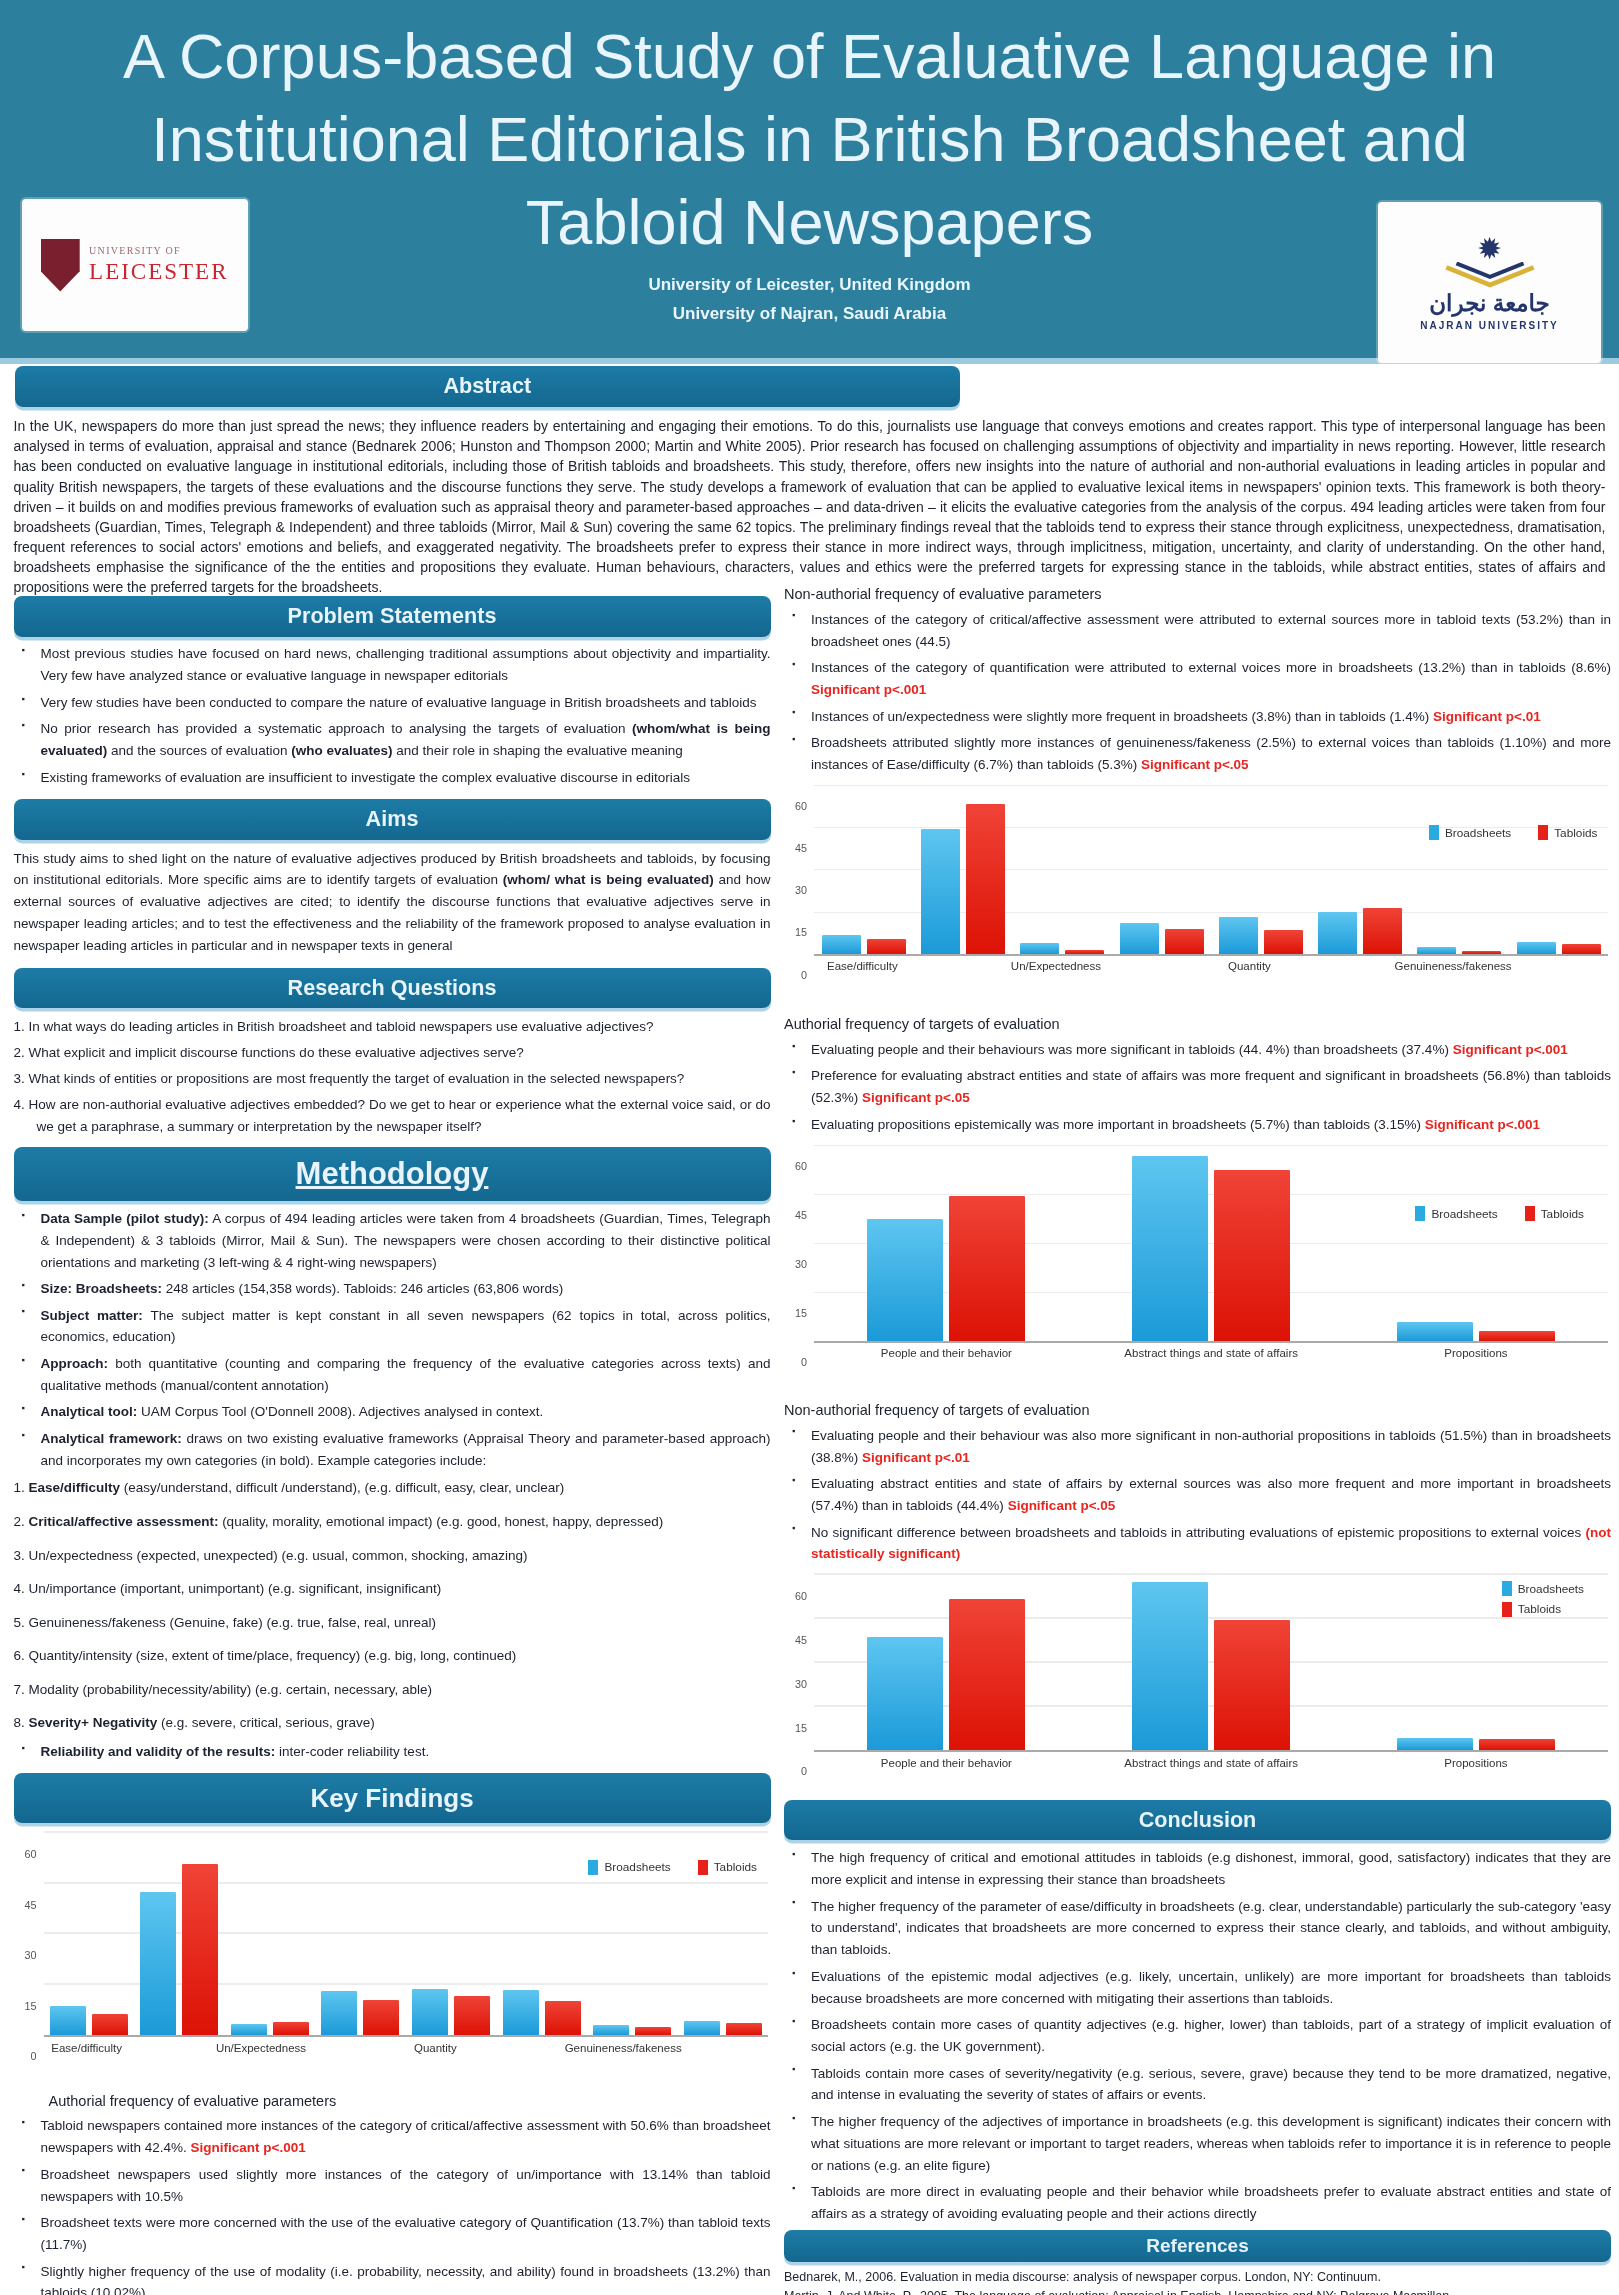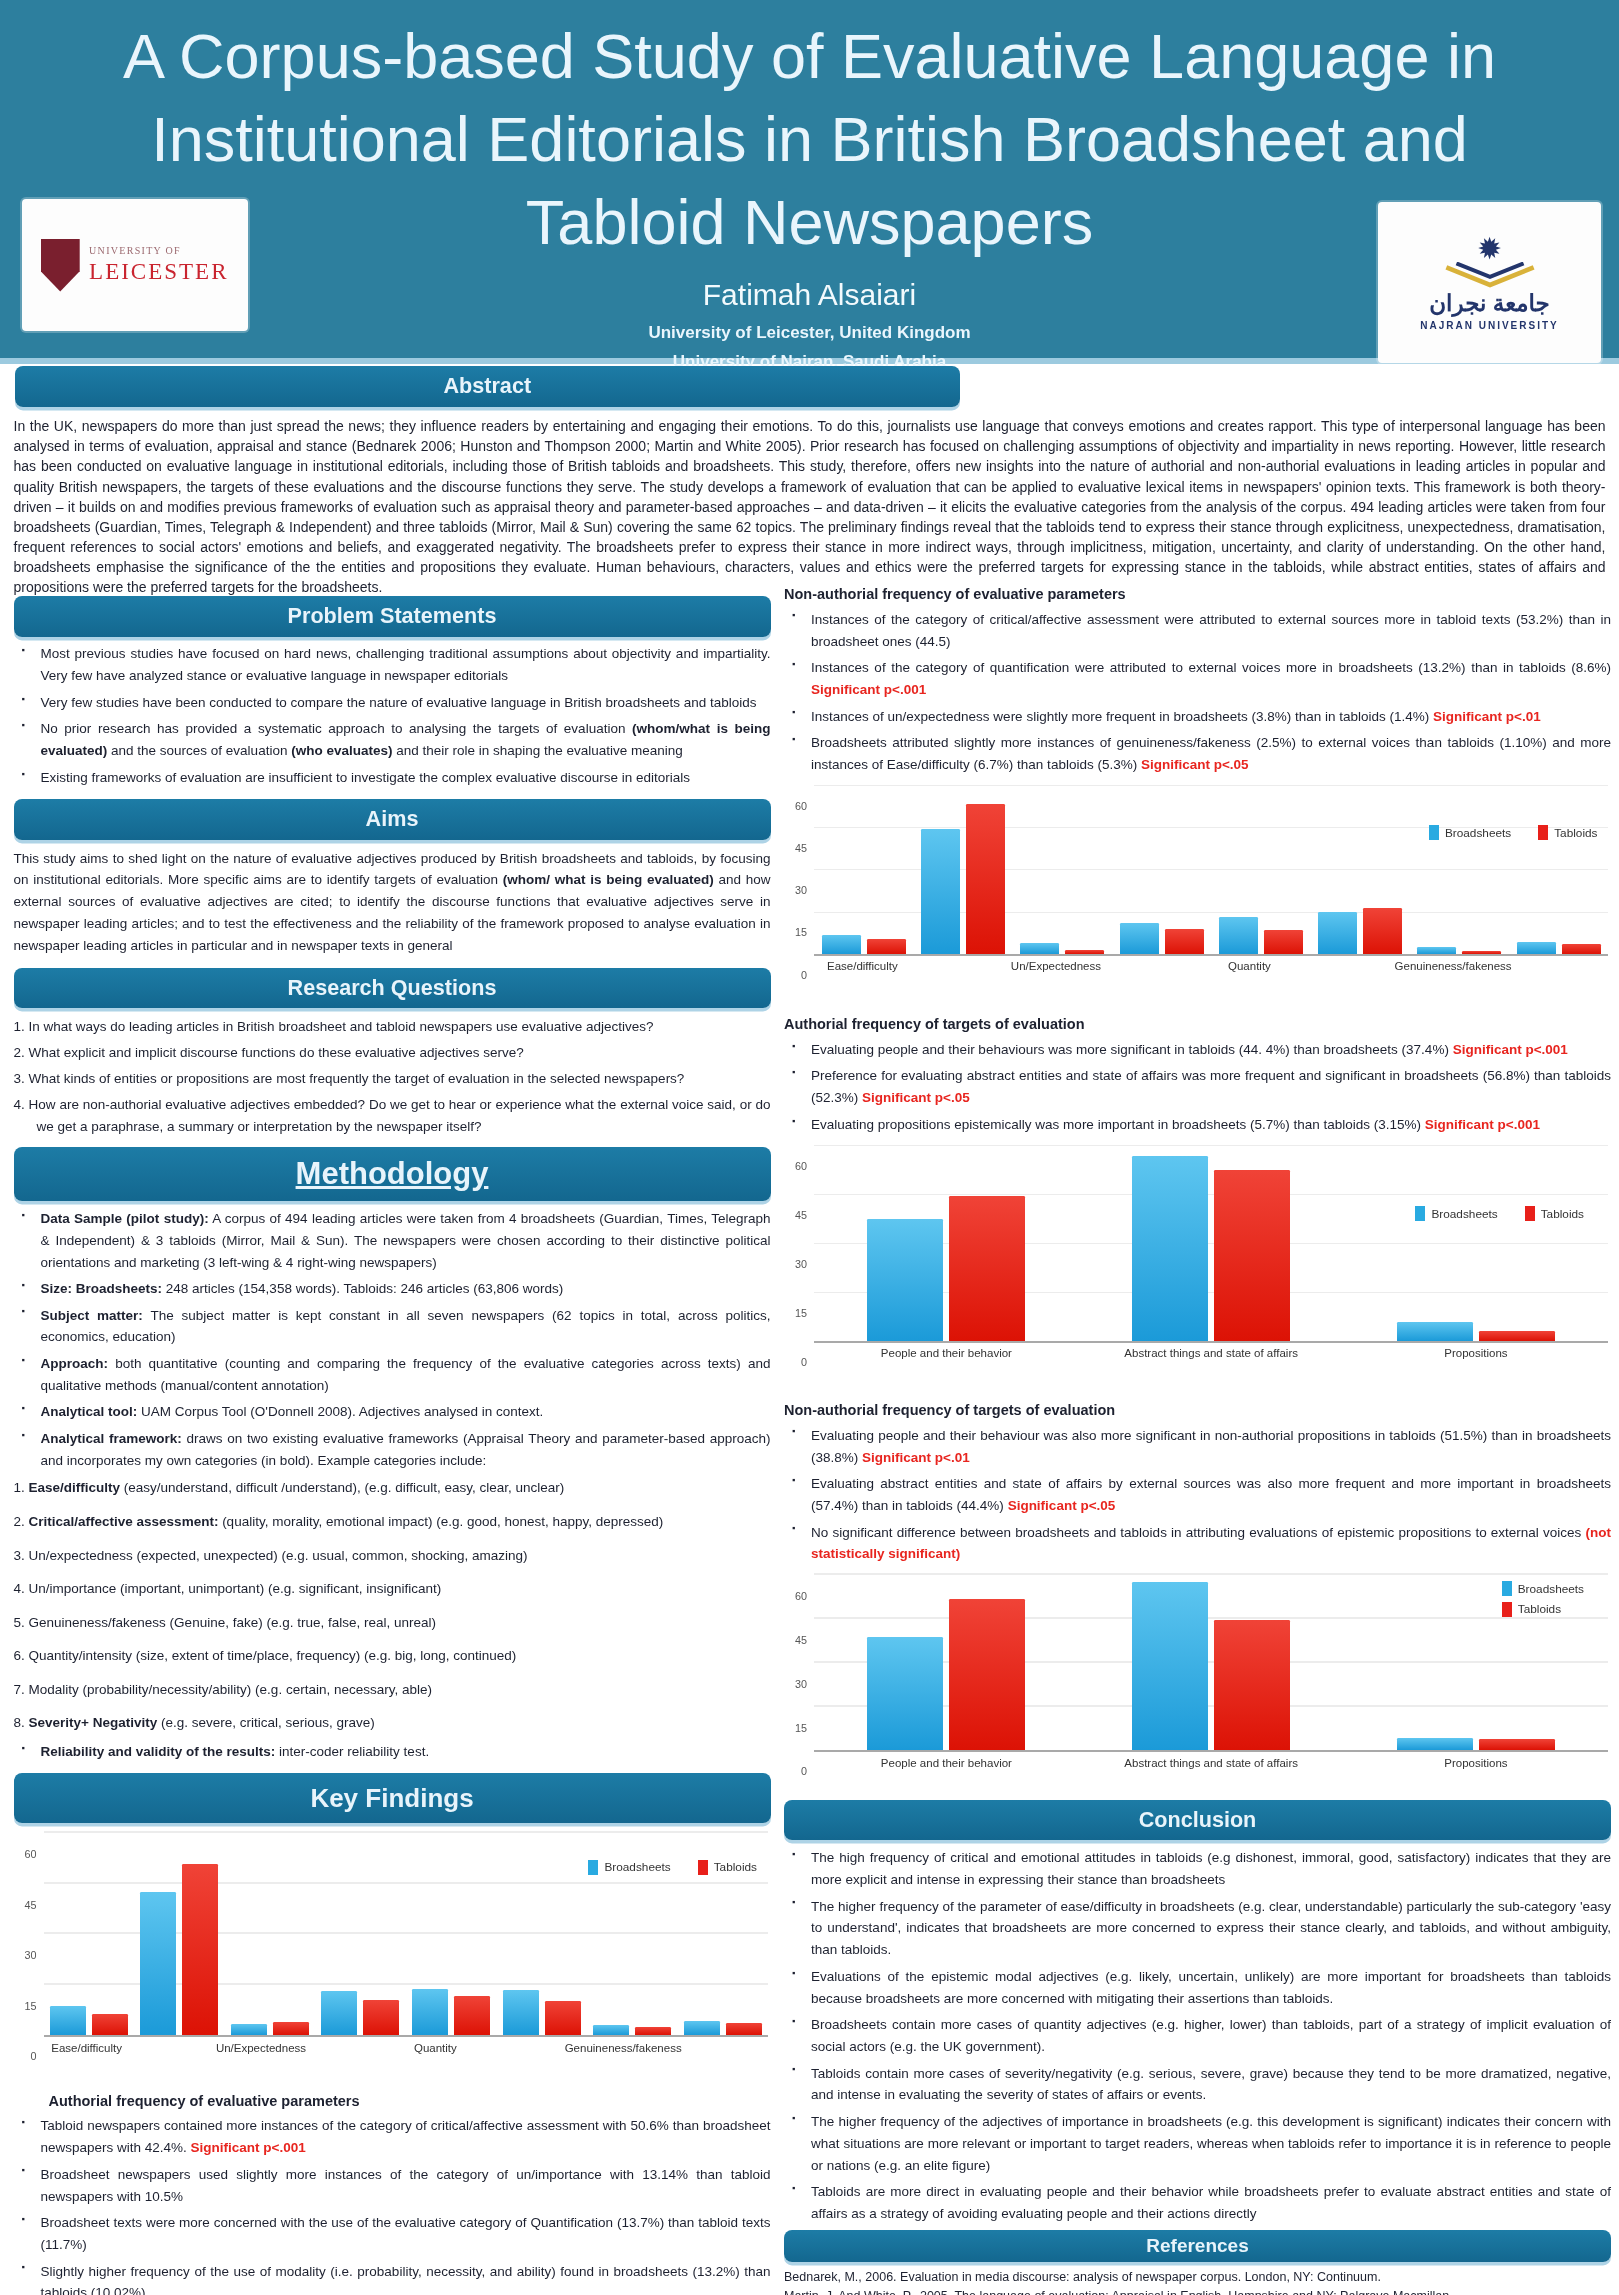--- a/index.html
+++ b/index.html
@@ -35,21 +35,21 @@
   .col-left{position:absolute;left:13.5px;top:596px;width:757px;}
   .col-right{position:absolute;left:784px;top:586px;width:827px;}
   .bullets{list-style:none;margin:6.7px 0 0 0;padding:0;}
   .bullets li{position:relative;padding-left:27px;margin-bottom:4.7px;font-size:13.5px;line-height:1.62;text-align:justify;}
   .bullets li::before{content:"▪";position:absolute;left:8px;top:-1.3px;font-size:9.4px;}
   .para{font-size:13.5px;line-height:1.62;text-align:justify;margin-top:8px;}
   .numlist div{font-size:13.5px;line-height:1.62;margin-bottom:4px;padding-left:23px;text-indent:-23px;text-align:justify;}
   .cats{margin-top:6.7px;}
   .cats div{font-size:13.5px;line-height:1.45;margin-bottom:14px;}
   .sig{color:#e8251f;font-weight:bold;}
-  .bhead{font-weight:bold;font-size:14.5px;margin:10.8px 0 1.3px 0;}
+  .bhead{font-weight:normal;font-size:14.5px;margin:10.8px 0 1.3px 0;}
   .indent{margin-left:35px;}
   b.lead{font-weight:bold;}
   .gap8{height:5.4px}.gap16{height:10.8px}.gap28{height:19px}
   
   .chart{position:relative;margin-top:9.4px;}
   .plot{position:absolute;border-bottom:2.7px solid #a9a9a9;}
   .grid{position:absolute;left:0;right:0;height:1.3px;background:#ececec;}
   .ylab{position:absolute;font-size:10.8px;color:#555;width:23px;text-align:right;margin-top:21px;}
   .groups{position:absolute;left:0;right:0;bottom:0;top:0;display:flex;}
   .group{flex:1;display:flex;align-items:flex-end;justify-content:center;gap:6px;height:100%;}
@@ -63,21 +63,20 @@
   .legend .item{display:flex;align-items:center;gap:6px;}
   .swatch{width:10px;height:15px;display:inline-block;}
 </style>
 </head>
 <body>
 
 <div class="poster">
 
   <div class="header">
     <div class="title">A Corpus-based Study of Evaluative Language in Institutional Editorials in British Broadsheet and Tabloid Newspapers</div>
-    <div class="author">Fatimah Alsaiari</div>
     <div class="affil">
       <div>University of Leicester, United Kingdom</div>
       <div>University of Najran, Saudi Arabia</div>
     </div>
     <div class="logo-card logo-leicester">
       <div class="shield"></div>
       <div class="leic-text">
         <div class="leic-small">UNIVERSITY OF</div>
         <div class="leic-big">LEICESTER</div>
       </div>

